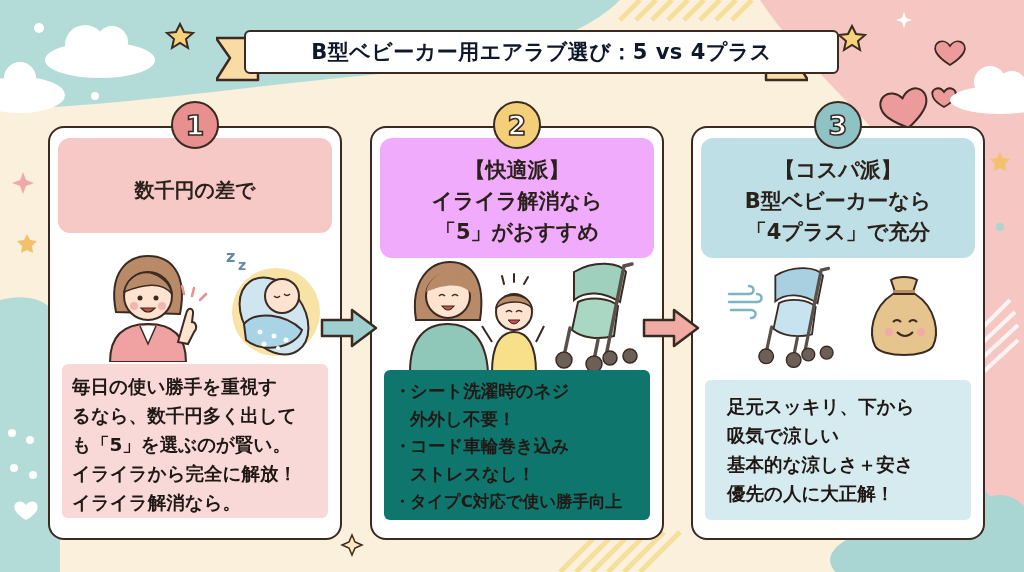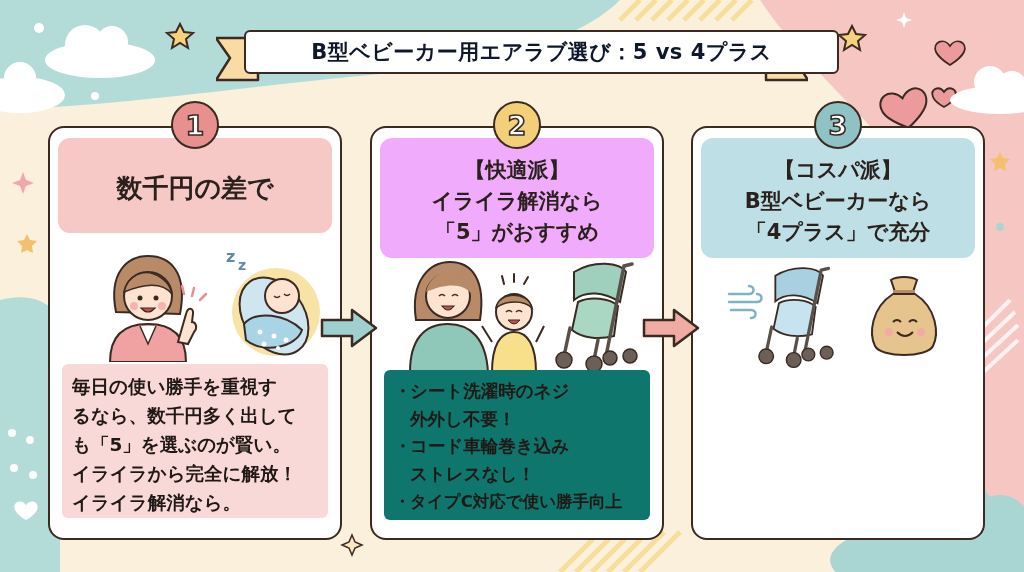--- a/index.html
+++ b/index.html
@@ -45,21 +45,21 @@
   .card-1 .num-badge { background: #e8908f; }
   .card-2 .num-badge { background: #f4cf7a; }
   .card-3 .num-badge { background: #8fc2c5; }
 
   .card-head {
     position: absolute; left: 8px; right: 8px; top: 10px;
     border-radius: 12px; display: flex; flex-direction: column;
     align-items: center; justify-content: center; text-align: center;
     font-weight: bold; color: #2b211c;
   }
-  .card-1 .card-head { background: #f6c8c6; height: 95px; font-size: 26px; line-height: 32px; padding-top: 8px; font-family: Liberation Mono, monospace; }
+  .card-1 .card-head { background: #f6c8c6; height: 95px; font-size: 20px; line-height: 32px; padding-top: 8px; }
   .card-2 .card-head { background: #f0abfc; height: 120px; font-size: 21px; line-height: 31px; padding-top: 6px; }
   .card-3 .card-head { background: #bfdfe6; height: 120px; font-size: 21px; line-height: 31px; padding-top: 6px; }
 
   .illus { position: absolute; left: 8px; right: 8px; }
   .card-1 .illus { top: 112px; height: 120px; }
   .card-2 .illus { top: 132px; height: 112px; }
   .card-3 .illus { top: 132px; height: 112px; }
   .illus svg { position: absolute; }
 
   .card-body {
@@ -316,13 +316,19 @@
     <svg style="left:166px;top:14px" width="74" height="86" viewBox="0 0 74 86">
       <path d="M24 6 C30 2 44 2 50 6 L46 18 H28 Z" fill="#e6c48e" stroke="#3a2a22" stroke-width="2"></path>
       <path d="M26 18 H48" stroke="#b98a68" stroke-width="4"></path>
       <path d="M26 20 C4 34 2 60 8 72 C14 84 60 84 66 72 C72 60 70 34 48 20 Z" fill="#e6c48e" stroke="#3a2a22" stroke-width="2"></path>
       <path d="M26 48 q4 -4 8 0 M42 48 q4 -4 8 0" stroke="#3a2a22" stroke-width="2" fill="none"></path>
       <path d="M30 58 Q38 66 46 58" stroke="#3a2a22" stroke-width="2" fill="none"></path>
       <circle cx="22" cy="58" r="4" fill="#f4a9a6"></circle>
         <circle cx="54" cy="58" r="4" fill="#f4a9a6"></circle>
     </svg>
   </div>
+  <div class="card-body">
+    <div>足元スッキリ、下から</div>
+    <div>吸気で涼しい</div>
+    <div>基本的な涼しさ＋安さ</div>
+    <div>優先の人に大正解！</div>
+  </div>
 </div>
 
 </body></html>

